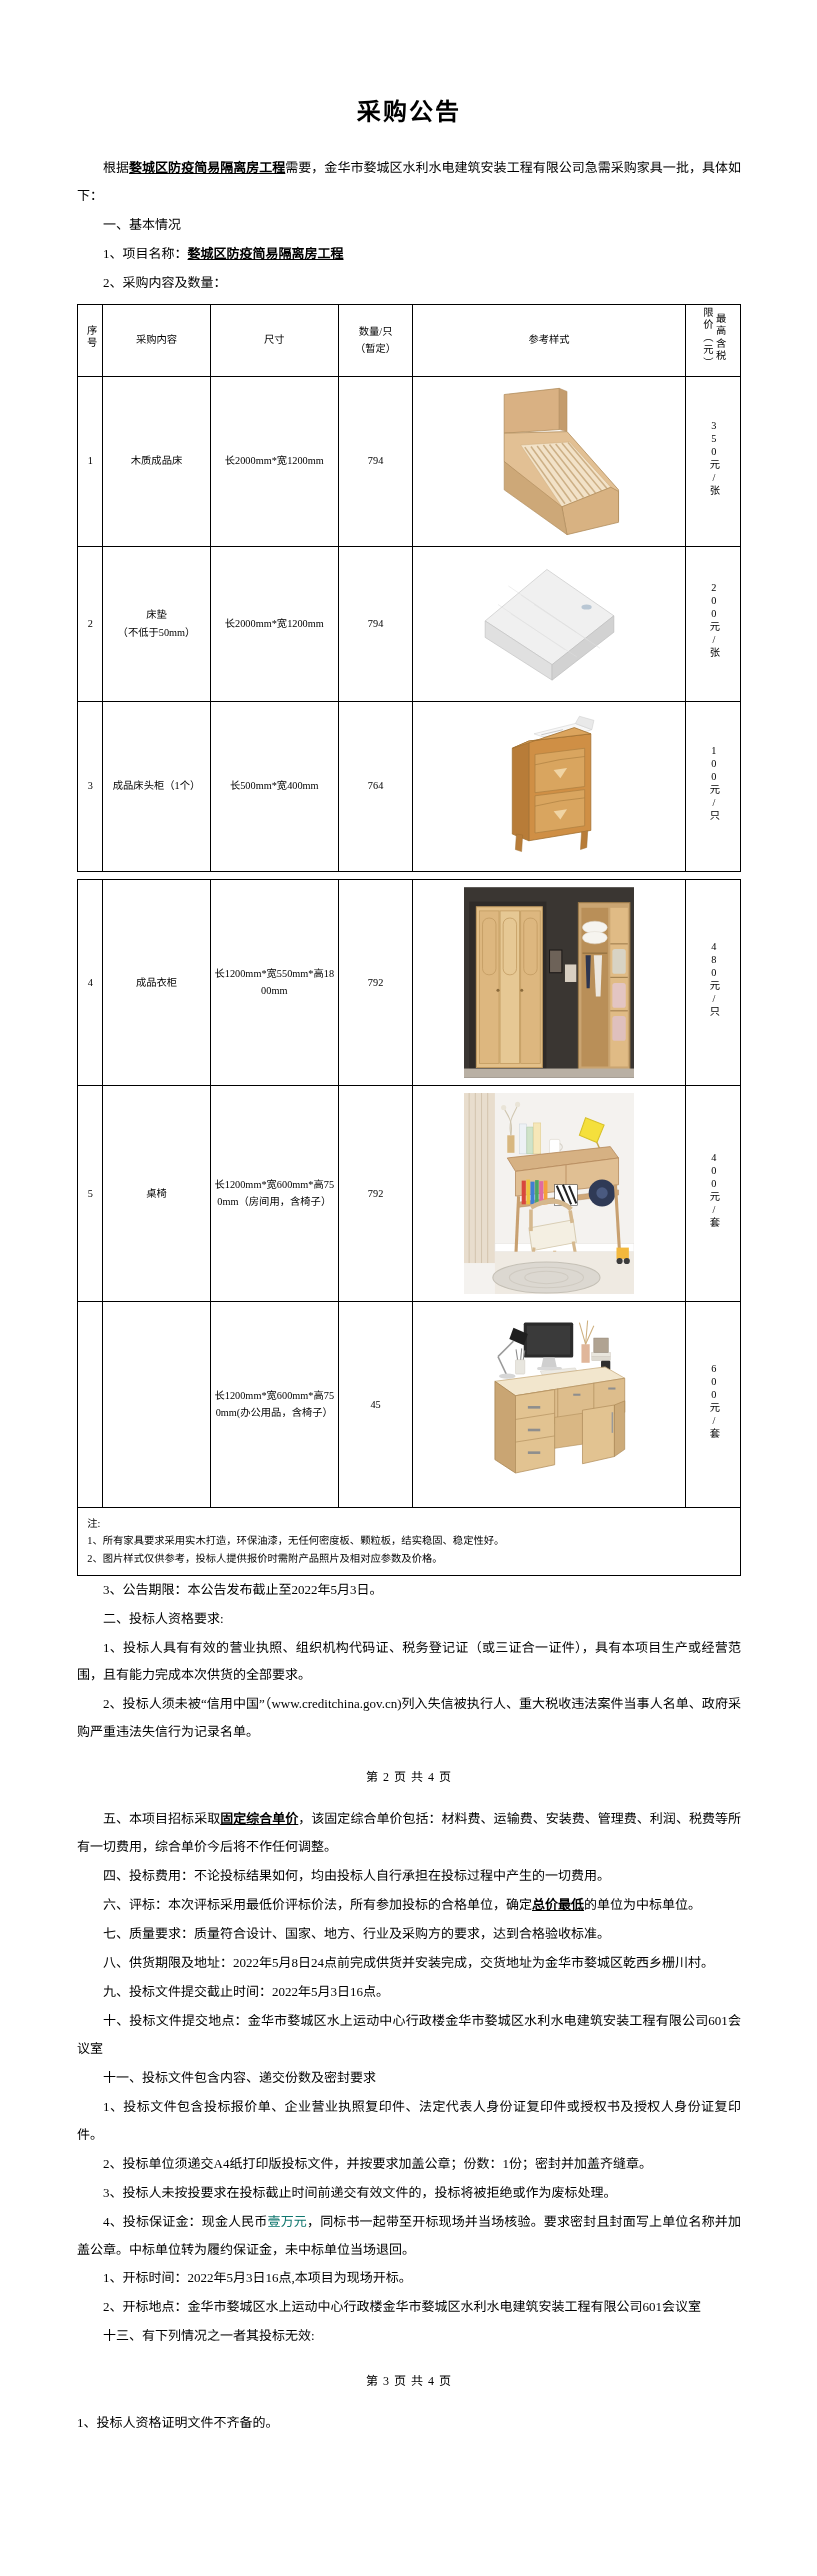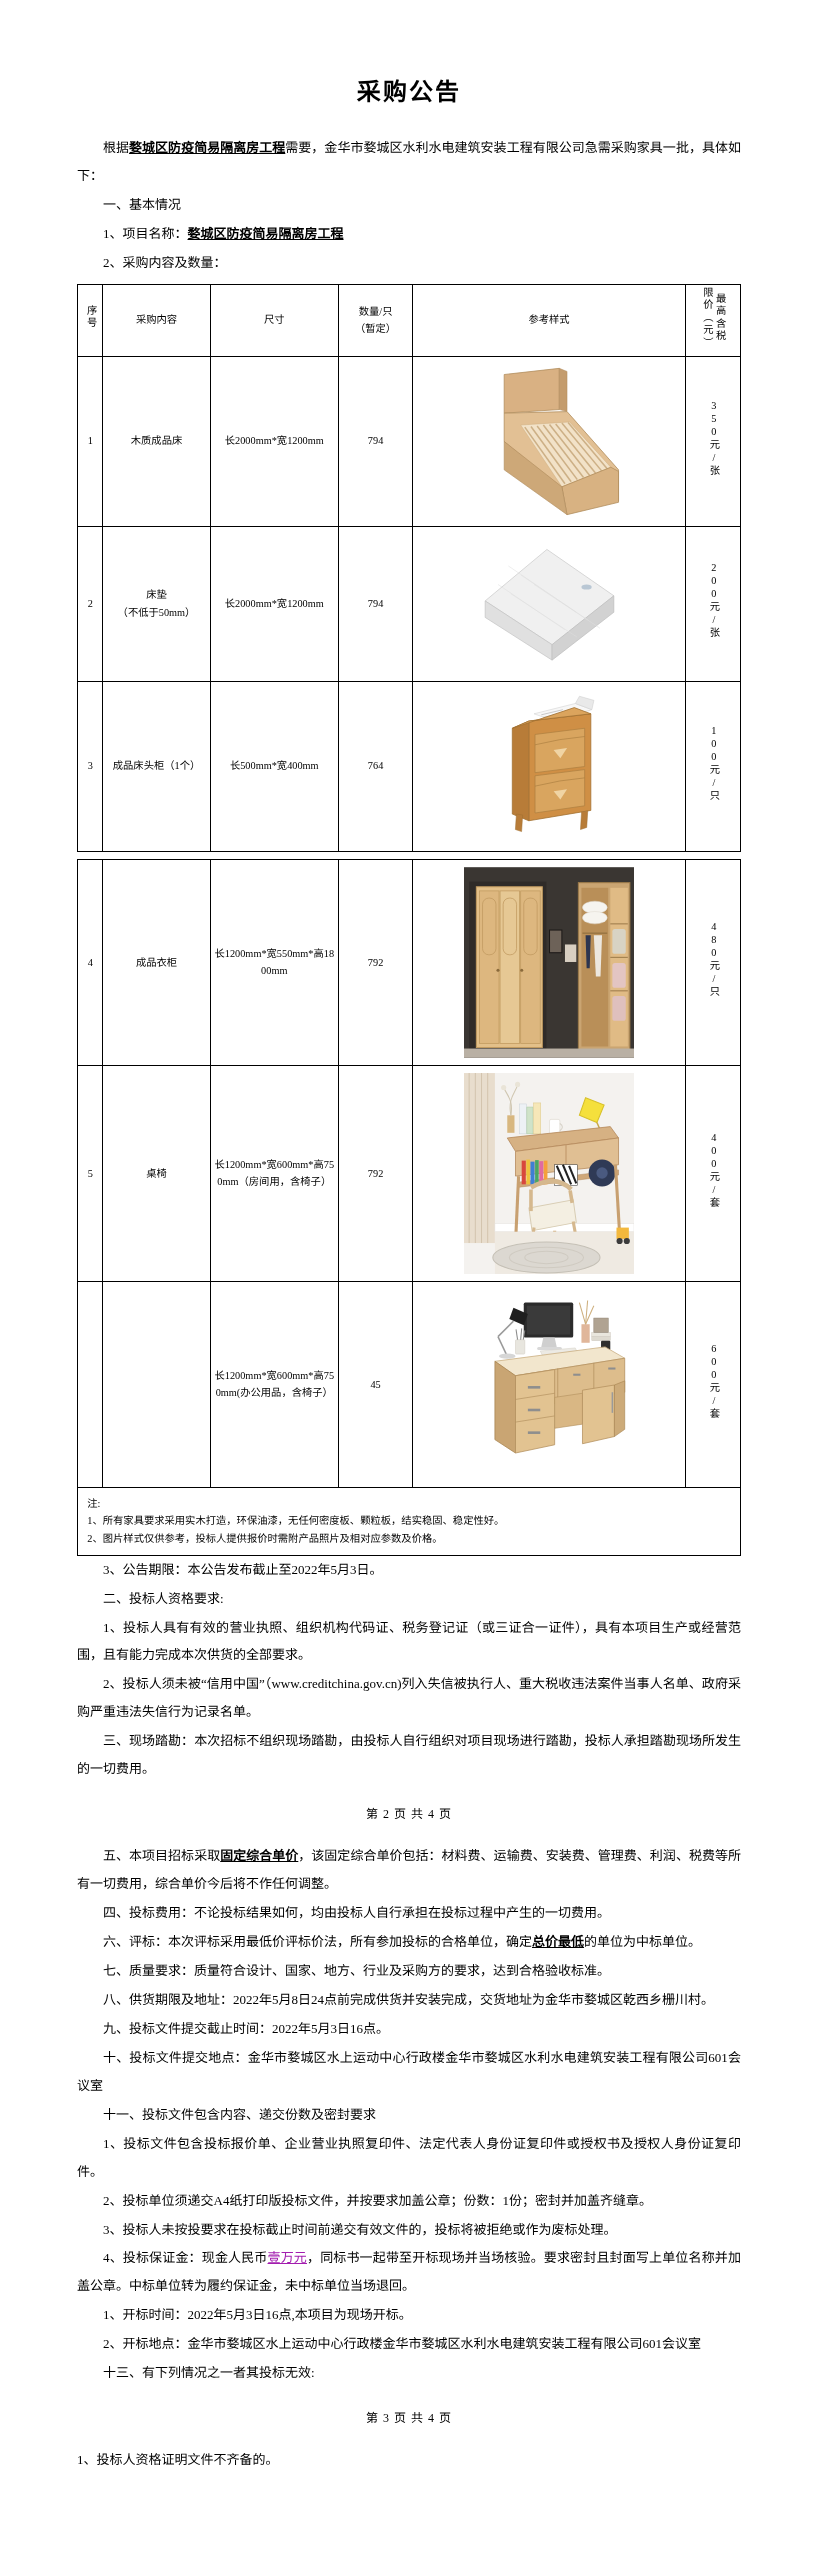--- a/index.html
+++ b/index.html
@@ -19,38 +19,38 @@
     position: relative;
   }
   .doc-title {
     text-align: center;
     font-family: "Liberation Serif", "DejaVu Serif", serif;
     font-weight: bold;
     font-size: 24px;
     letter-spacing: 2.1px;
     padding-top: 72px;
     padding-bottom: 27px;
+    margin-top: 20px;
   }
   .para {
     font-size: 13px;
     line-height: 2.15;
     text-align: justify;
     text-indent: 2em;
     margin: 0 0 1px 0;
   }
   .para.no-indent {
     text-indent: 0;
   }
   .u {
     text-decoration: underline;
     font-weight: bold;
   }
   .red-u {
-    color: #a21caf;
-    text-decoration: underline;
+    color: #0f766e;
   }
   .page-footer {
     text-align: center;
     font-size: 12px;
     letter-spacing: 1px;
     margin: 20.6px 0 20.6px 0;
   }
   
   table.proc {
     border-collapse: collapse;
@@ -494,21 +494,20 @@
       </tr>
     </tbody>
   </table>
 
   <p class="para">3、公告期限：本公告发布截止至2022年5月3日。</p>
 
   <p class="para">二、投标人资格要求:</p>
   <p class="para">1、投标人具有有效的营业执照、组织机构代码证、税务登记证（或三证合一证件），具有本项目生产或经营范围，且有能力完成本次供货的全部要求。</p>
   <p class="para">2、投标人须未被“信用中国”（www.creditchina.gov.cn)列入失信被执行人、重大税收违法案件当事人名单、政府采购严重违法失信行为记录名单。</p>
 
-  <p class="para">三、现场踏勘：本次招标不组织现场踏勘，由投标人自行组织对项目现场进行踏勘，投标人承担踏勘现场所发生的一切费用。</p>
 
   <div class="page-footer">第 2 页 共 4 页</div>
 
   <p class="para">
     <span>五、本项目招标采取</span><span class="u">固定综合单价</span><span>，该固定综合单价包括：材料费、运输费、安装费、管理费、利润、税费等所有一切费用，综合单价今后将不作任何调整。</span>
   </p>
 
   <p class="para">四、投标费用：不论投标结果如何，均由投标人自行承担在投标过程中产生的一切费用。</p>
 
   <p class="para">

